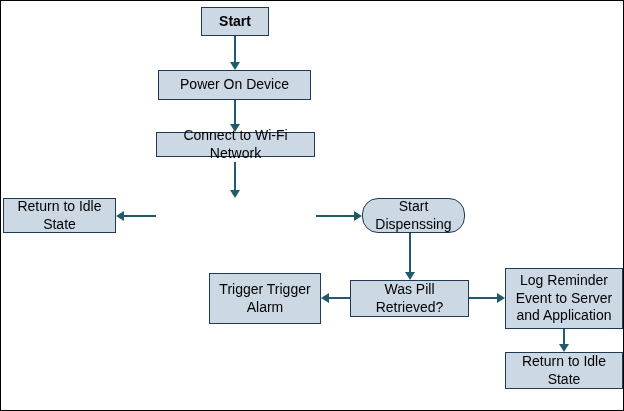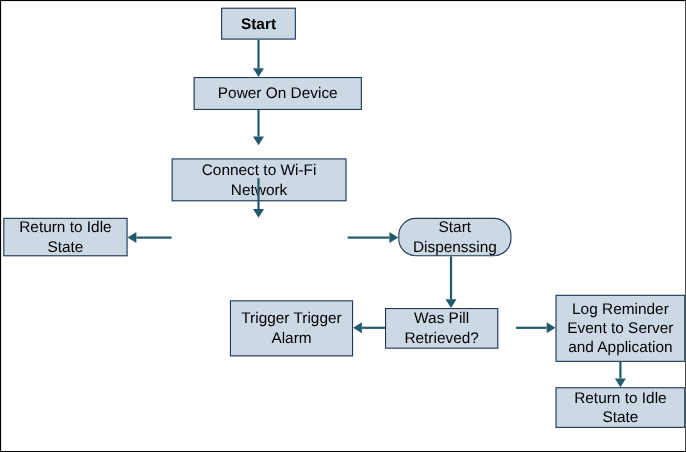--- a/index.html
+++ b/index.html
@@ -61,38 +61,38 @@
 </style>
 </head>
 <body>
 
 <div class="canvas">
 
   <div class="node bold" style="left:200px;top:6px;width:68px;height:29px;">
     <span>Start</span>
   </div>
 
-  <div class="node" style="left:157px;top:69px;width:153px;height:30px;margin-left:18px;">
+  <div class="node" style="left:157px;top:69px;width:153px;height:30px;">
     <span>Power On Device</span>
   </div>
 
-  <div class="node" style="left:155px;top:143px;width:159px;height:39px;">
+  <div class="node" style="left:155px;top:131px;width:159px;height:25px;">
     <span>Connect to Wi-Fi Network</span>
   </div>
 
 
   <div class="node" style="left:2px;top:197px;width:113px;height:35px;">
     <span>Return to Idle State</span>
   </div>
 
   <div class="node" style="left:361px;top:197px;width:103px;height:35px;border-radius:16px;">
     <span>Start Dispenssing</span>
   </div>
 
-  <div class="node" style="left:349px;top:279px;width:103px;height:37px;">
+  <div class="node" style="left:349px;top:279px;width:119px;height:37px;">
     <span>Was Pill Retrieved?</span>
   </div>
 
   <div class="node" style="left:208px;top:272px;width:112px;height:51px;">
     <span>Trigger Trigger Alarm</span>
   </div>
 
   <div class="node" style="left:504px;top:267px;width:118px;height:61px;">
     <span>Log Reminder Event to Server and Application</span>
   </div>

